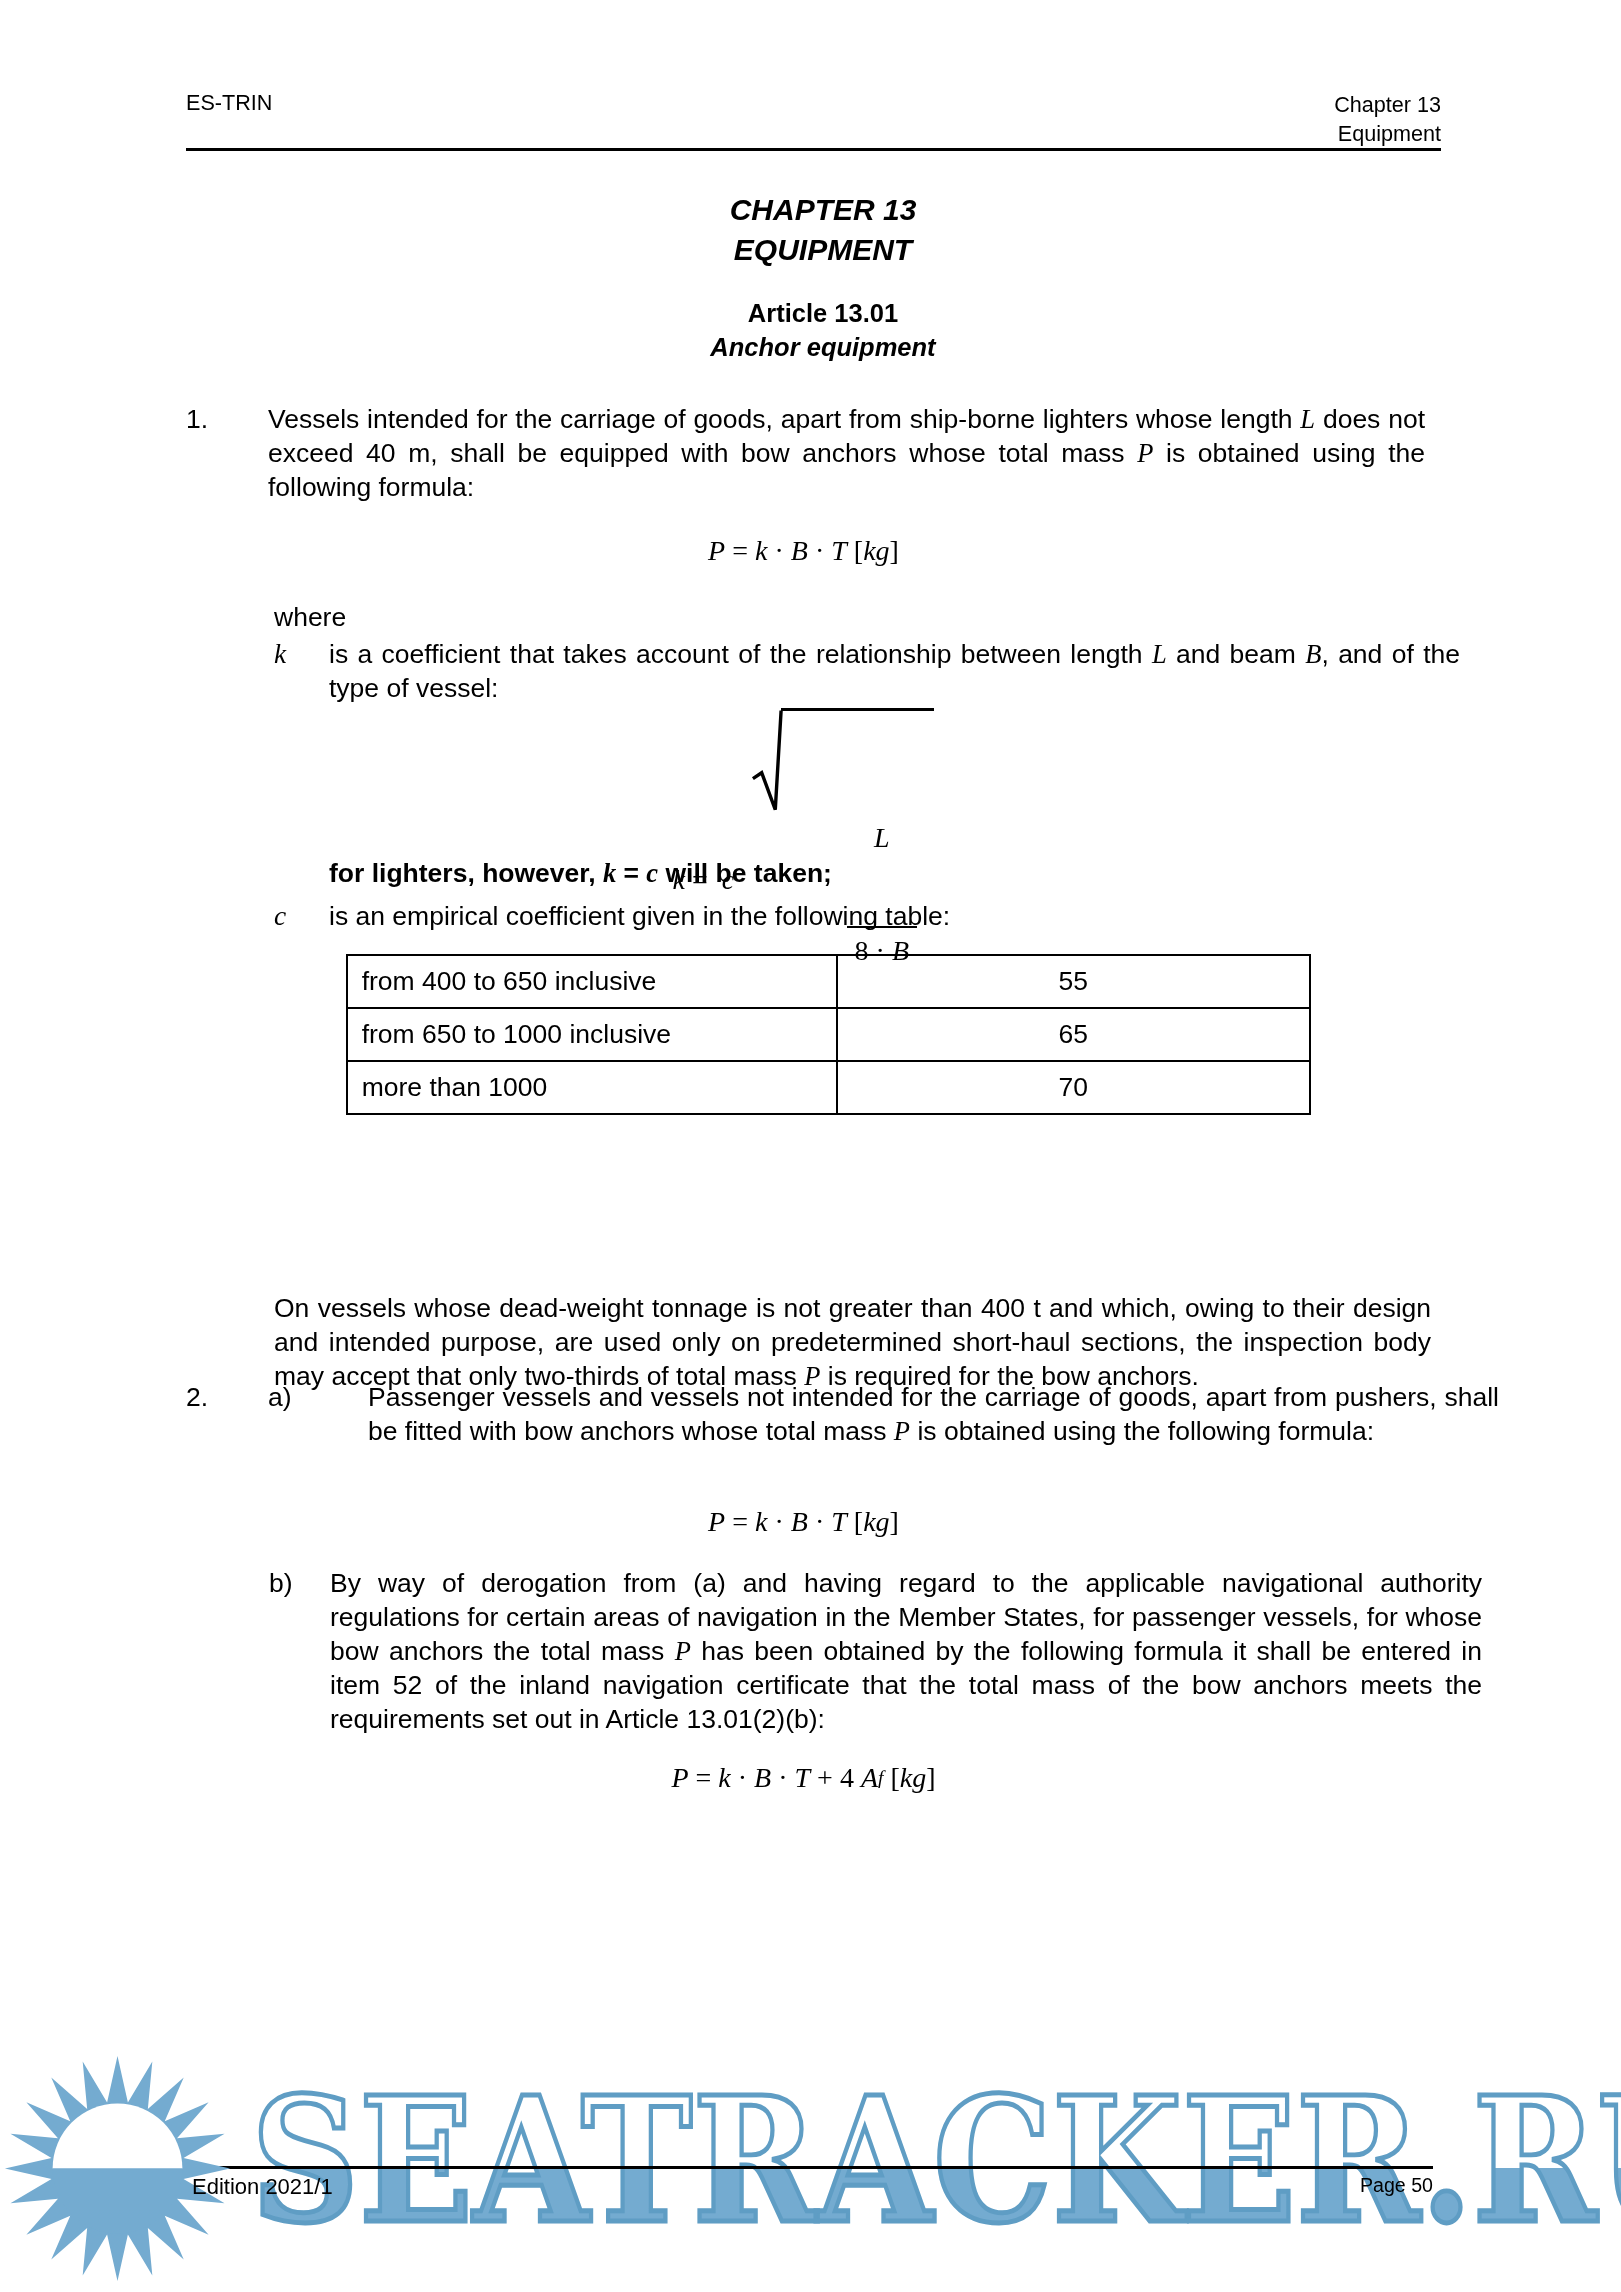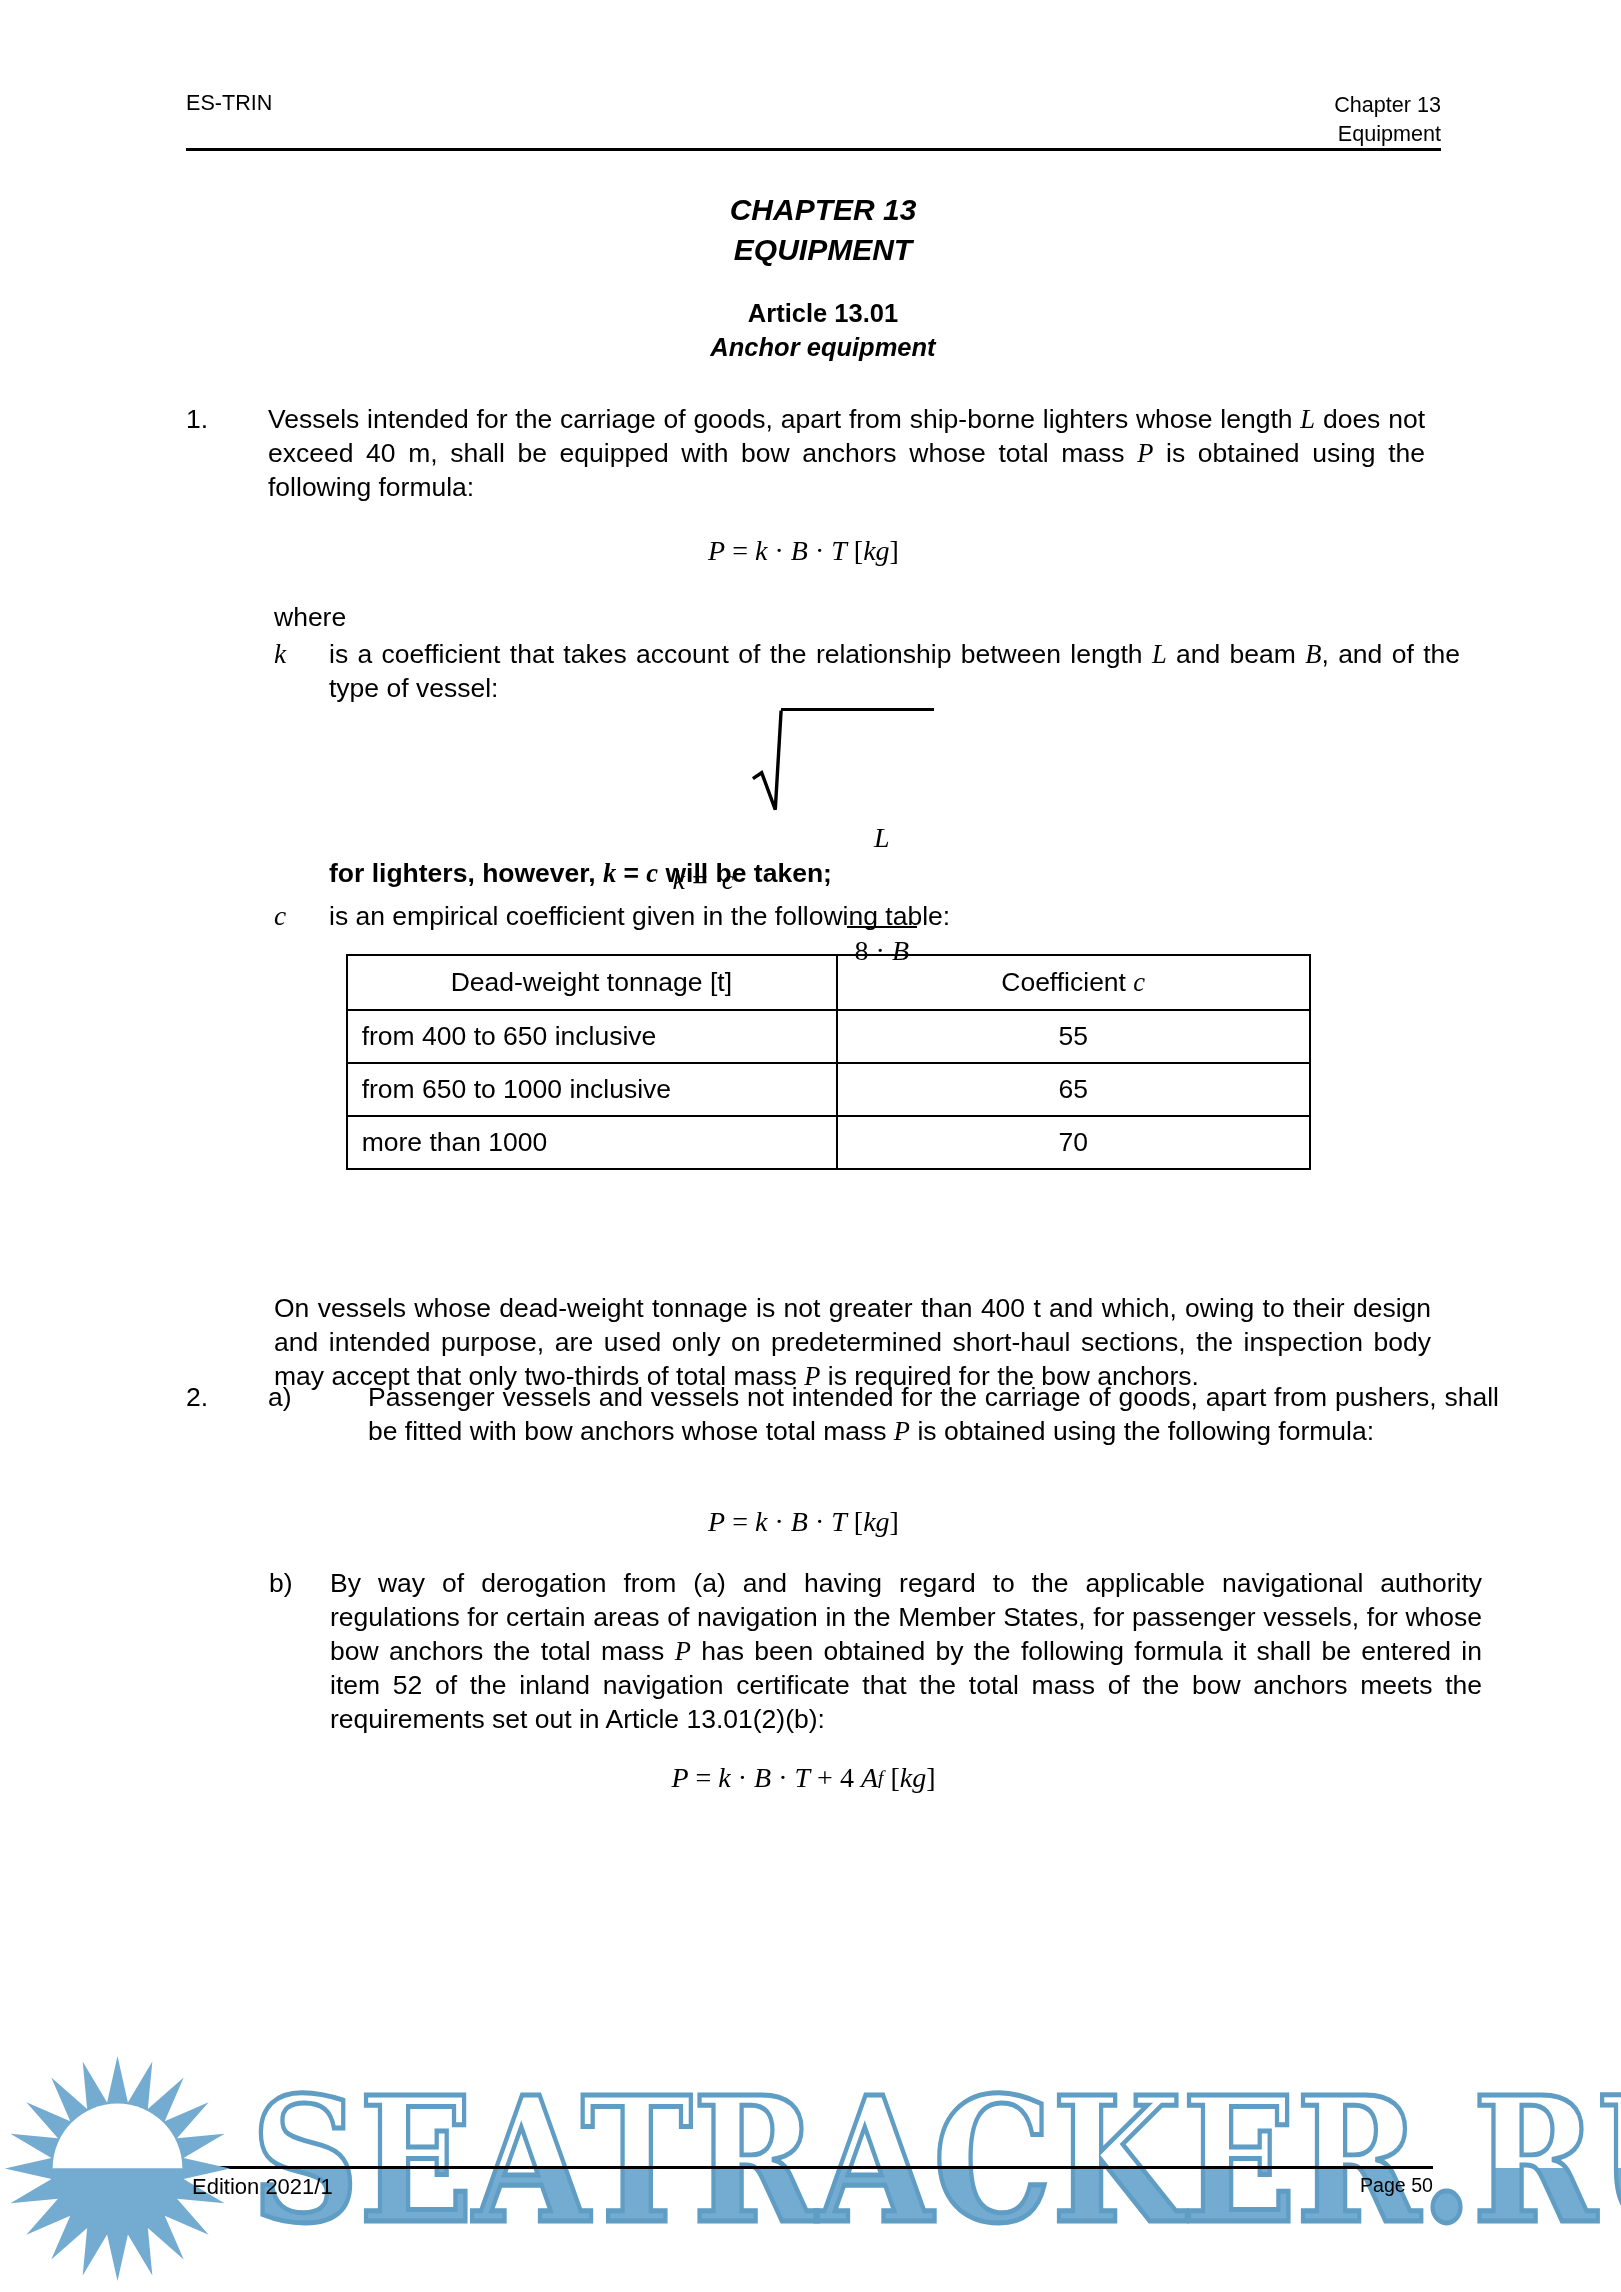--- a/index.html
+++ b/index.html
@@ -131,24 +131,20 @@
 
   <div id="lighters" class="body-text"><span>for lighters, however, </span><span class="mvar">k</span><span> = </span><span class="mvar">c</span><span> will be taken;</span></div>
 
   <div id="def-c" class="def body-text">
     <span class="sym">c</span>
     <span class="dbody">is an empirical coefficient given in the following table:</span>
   </div>
 
   <table class="coef-table">
     <tbody>
-        <tr class="head">
-      <td class="c1">Dead-weight tonnage [t]</td>
-      <td class="c2"><span>Coefficient </span><span class="mvar">c</span></td>
-    </tr>
     <tr>
       <td class="c1">from 400 to 650 inclusive</td>
       <td class="c2">55</td>
     </tr>
     <tr>
       <td class="c1">from 650 to 1000 inclusive</td>
       <td class="c2">65</td>
     </tr>
     <tr>
       <td class="c1">more than 1000</td>

